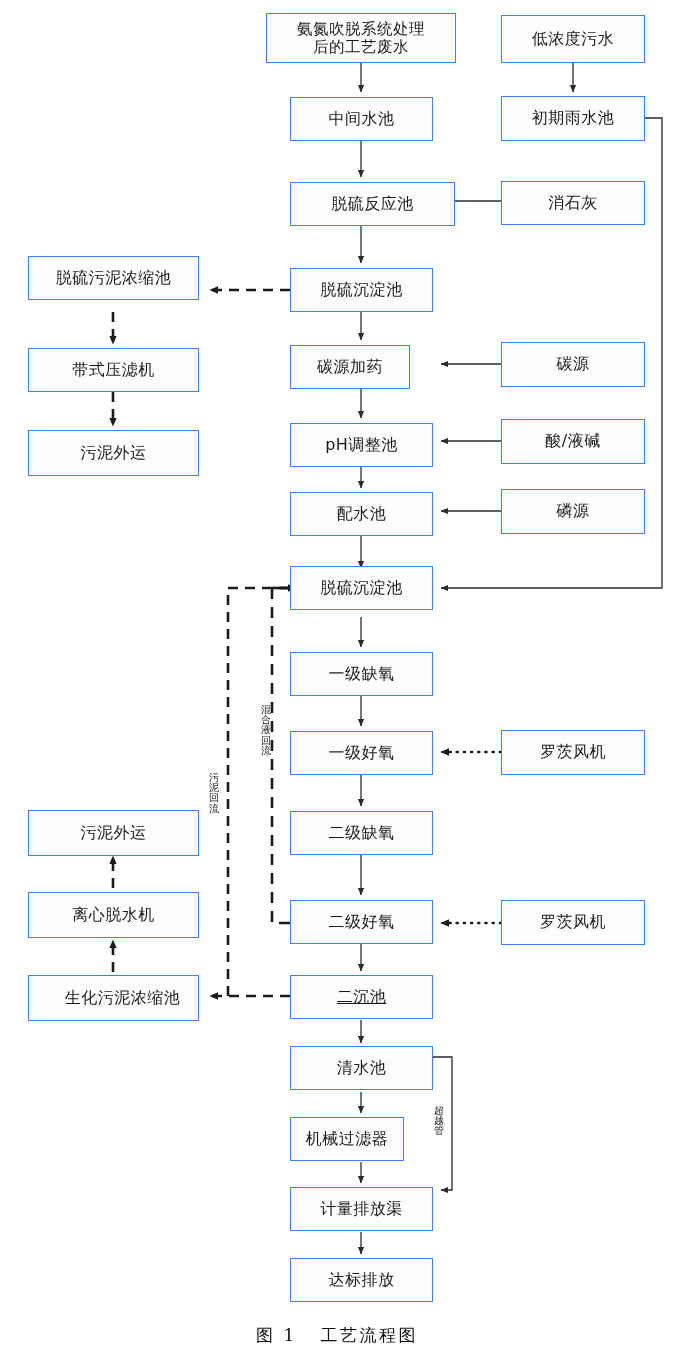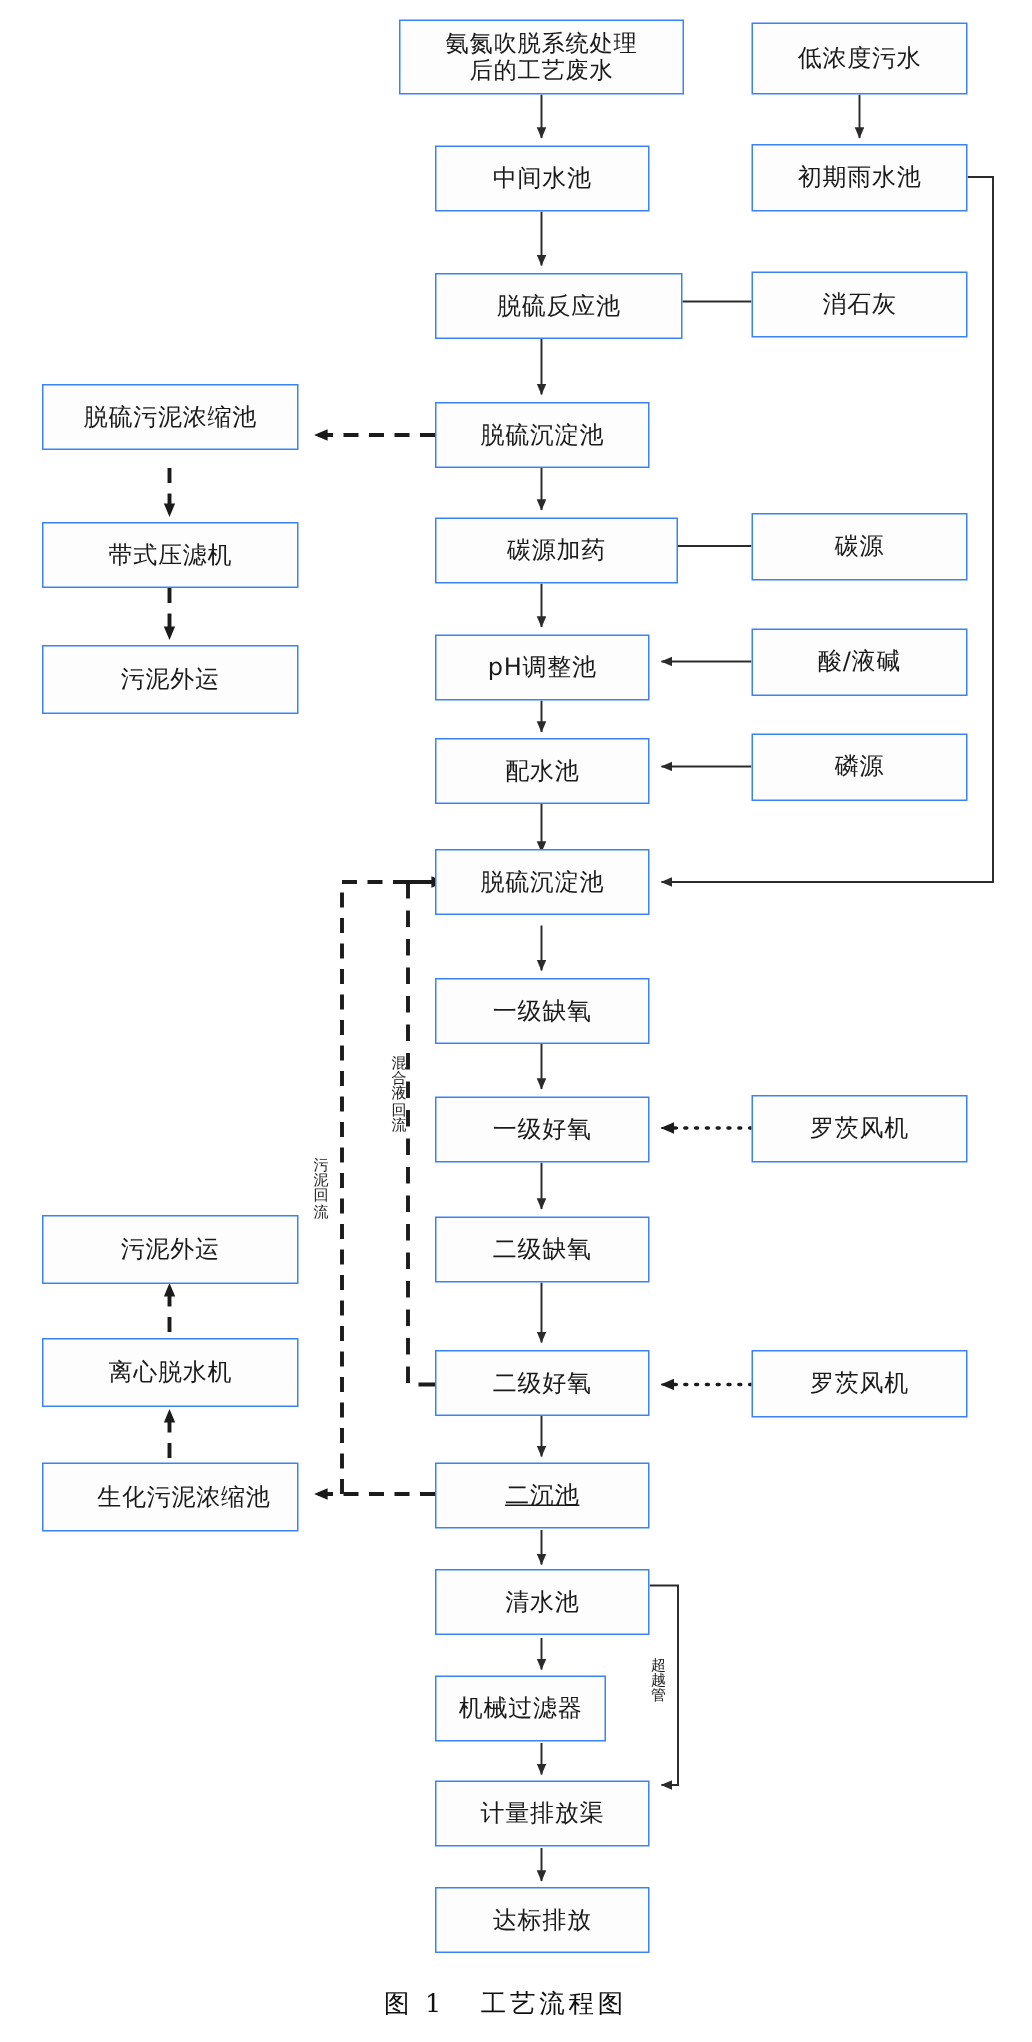--- a/index.html
+++ b/index.html
@@ -131,21 +131,21 @@
 
   <div class="node two-line" style="left:266px;top:13px;width:190px;height:50px;">氨氮吹脱系统处理
 后的工艺废水</div>
 
   <div class="node" style="left:290px;top:97px;width:143px;height:44px;">中间水池</div>
 
   <div class="node" style="left:290px;top:182px;width:165px;height:44px;">脱硫反应池</div>
 
   <div class="node" style="left:290px;top:268px;width:143px;height:44px;">脱硫沉淀池</div>
 
-  <div class="node" style="left:290px;top:345px;width:162px;height:44px;">碳源加药</div>
+  <div class="node" style="left:290px;top:345px;width:120px;height:44px;">碳源加药</div>
 
   <div class="node" style="left:290px;top:423px;width:143px;height:44px;">pH调整池</div>
 
   <div class="node" style="left:290px;top:492px;width:143px;height:44px;">配水池</div>
 
   <div class="node" style="left:290px;top:566px;width:143px;height:44px;">脱硫沉淀池</div>
 
   <div class="node" style="left:290px;top:652px;width:143px;height:44px;">一级缺氧</div>
 
   <div class="node" style="left:290px;top:731px;width:143px;height:44px;">一级好氧</div>

